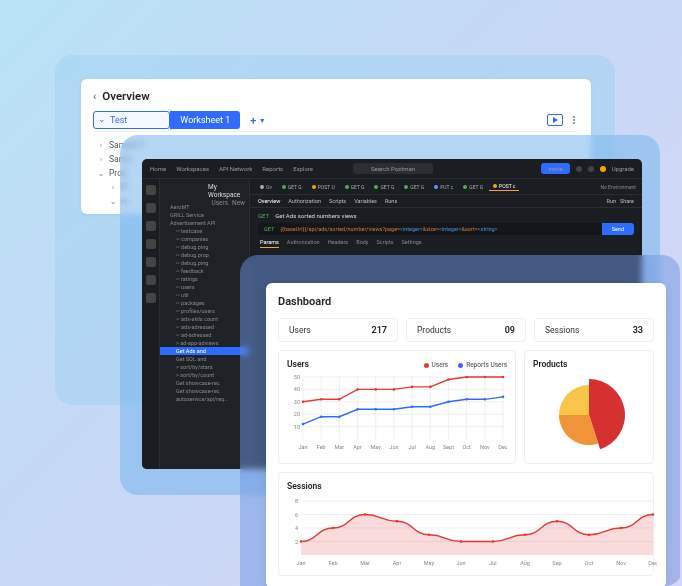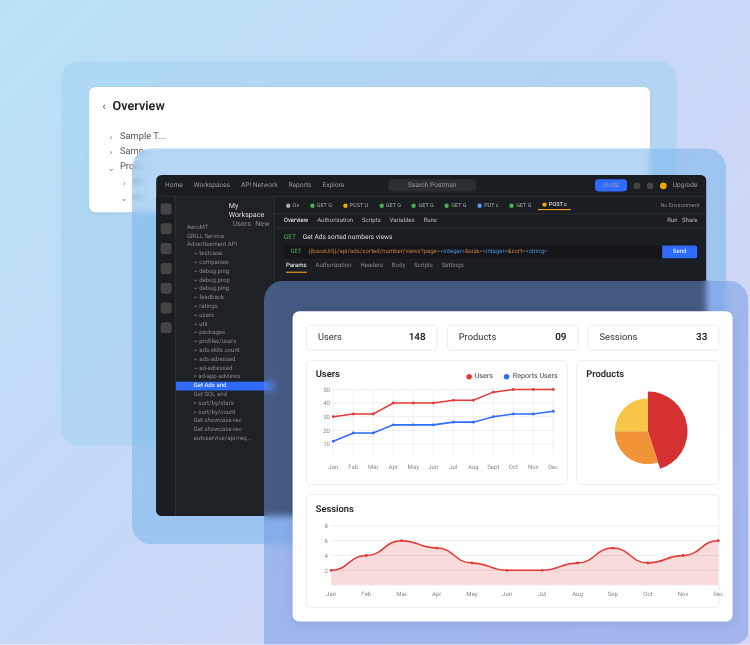--- a/index.html
+++ b/index.html
@@ -220,20 +220,34 @@
 .donut-wrap { flex: 1; display: flex; align-items: center; justify-content: center; }
 </style>
 </head>
 <body>
 
 <div class="panel-worksheet">
   <div class="ws-card">
     <div class="ws-header">
       <span class="ws-back">‹</span>
       <span class="ws-title">Overview</span>
+    </div>
+    <div class="ws-tabs">
+      <div class="ws-tab-test">Test</div>
+      <div class="ws-tab-active">Worksheet 1</div>
+      <span class="ws-plus">+</span>
+      <span class="ws-caret">▾</span>
+      <div class="ws-right">
+        <div class="ws-play"></div>
+        <div class="ws-dots">
+            <span></span>
+            <span></span>
+            <span></span>
+          </div>
+      </div>
     </div>
     <div class="ws-tree">
       <div class="ws-row">
           <span class="arr">›</span>
           <span>Sample T...</span>
         </div>
       <div class="ws-row">
           <span class="arr">›</span>
           <span>Samp...</span>
         </div>
@@ -358,25 +372,26 @@
           <span>Scripts</span>
           <span>Settings</span>
         </div>
       </div>
     </div>
   </div>
 </div>
 
 <div class="panel-dash">
   <div class="dash-card">
+    <div class="dash-title">Dashboard</div>
 
     <div class="dash-metrics">
       <div class="metric">
         <span class="lbl">Users</span>
-        <span class="val">148</span>
+        <span class="val">217</span>
       </div>
       <div class="metric">
         <span class="lbl">Products</span>
         <span class="val">09</span>
       </div>
       <div class="metric">
         <span class="lbl">Sessions</span>
         <span class="val">33</span>
       </div>
     </div>

